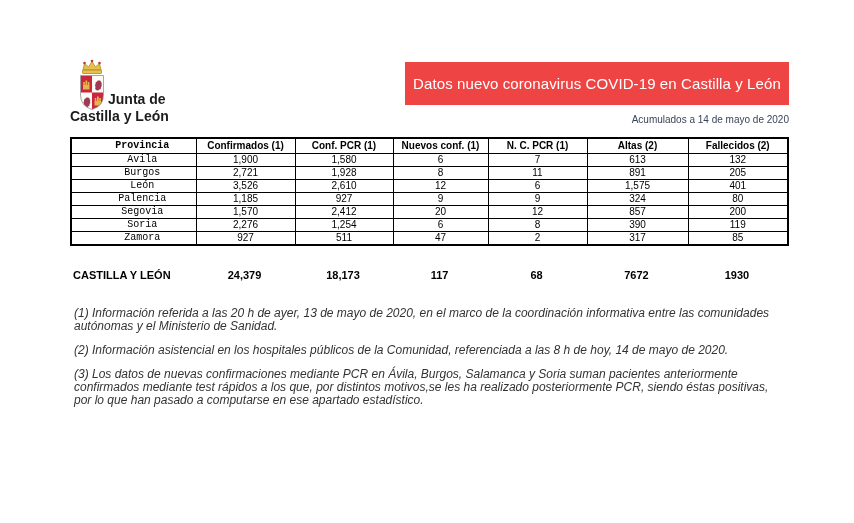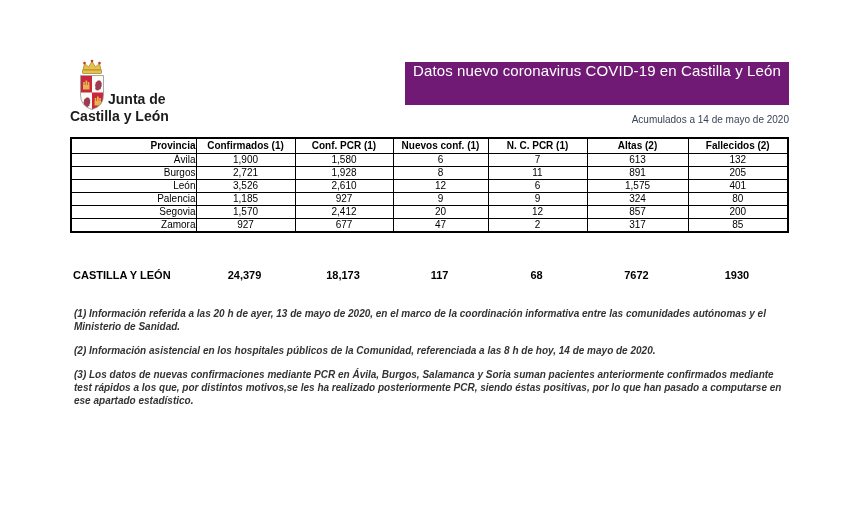--- a/index.html
+++ b/index.html
@@ -10,47 +10,47 @@
   }
   .page{position:absolute;inset:0;background:#fff;}
 
   
   .logo{position:absolute;left:70px;top:58px;width:132px;height:68px;}
   .logo svg{position:absolute;left:8px;top:1px;width:28px;height:52px;}
   .logo-l1{position:absolute;left:38px;top:33px;font-size:14px;font-weight:bold;color:#1c1c1c;white-space:nowrap;}
   .logo-l2{position:absolute;left:0px;top:50px;font-size:14px;font-weight:bold;color:#1c1c1c;white-space:nowrap;}
 
   
-  .banner{position:absolute;left:405px;top:62px;width:384px;height:43px;background:#701a75;
-          display:flex;justify-content:center;}
+  .banner{position:absolute;left:405px;top:62px;width:384px;height:43px;background:#ef4444;
+          display:flex;align-items:center;justify-content:center;}
   .banner .banner-title{color:#ffffff;font-size:15px;white-space:nowrap;letter-spacing:0.1px;}
 
   
   .subtitle{position:absolute;left:405px;top:114px;width:384px;text-align:right;
             font-size:10px;color:#3A4458;}
 
   
   table{border-collapse:collapse;table-layout:fixed;}
   .data-table{position:absolute;left:70px;top:137px;width:717px;border:2px solid #000;}
   .data-table th,.data-table td{
     border:1px solid #000;font-size:10px;color:#000;padding:0;
     height:12px;line-height:12px;text-align:center;overflow:hidden;white-space:nowrap;
   }
   .data-table th{height:14px;line-height:14px;font-weight:bold;}
-  .data-table .prov{text-align:right;padding-left:17px;}
+  .data-table .prov{text-align:center;padding-left:17px;font-family:Liberation Mono, monospace;}
 
   
   .total-table{position:absolute;left:70px;top:268px;width:717px;}
   .total-table td{font-size:11px;font-weight:bold;color:#000;padding:0;height:15px;line-height:15px;
                   text-align:center;white-space:nowrap;}
   .total-table .prov{text-align:left;padding-left:3px;}
 
   
   .footnotes{position:absolute;left:74px;top:307px;width:714px;}
-  .footnotes p{margin:0 0 11px 0;font-size:10px;font-style:italic;color:#333333;line-height:13px;font-weight:bold;}
+  .footnotes p{margin:0 0 11px 0;font-size:12px;font-style:italic;color:#333333;line-height:13px;}
 </style>
 </head>
 <body>
 
 <div class="page">
 
   <div class="logo">
     <svg viewBox="0 0 56 104" xmlns="http://www.w3.org/2000/svg">
       <defs>
         <clipPath id="shieldClip">
@@ -156,23 +156,32 @@
         <tr>
           <td class="prov">Segovia</td>
           <td>1,570</td>
           <td>2,412</td>
           <td>20</td>
           <td>12</td>
           <td>857</td>
           <td>200</td>
         </tr>
         <tr>
+          <td class="prov">Soria</td>
+          <td>2,276</td>
+          <td>1,254</td>
+          <td>6</td>
+          <td>8</td>
+          <td>390</td>
+          <td>119</td>
+        </tr>
+        <tr>
           <td class="prov">Zamora</td>
           <td>927</td>
-          <td>677</td>
+          <td>511</td>
           <td>47</td>
           <td>2</td>
           <td>317</td>
           <td>85</td>
         </tr>
       </tbody>
   </table>
 
   <table class="total-table">
     <colgroup>

